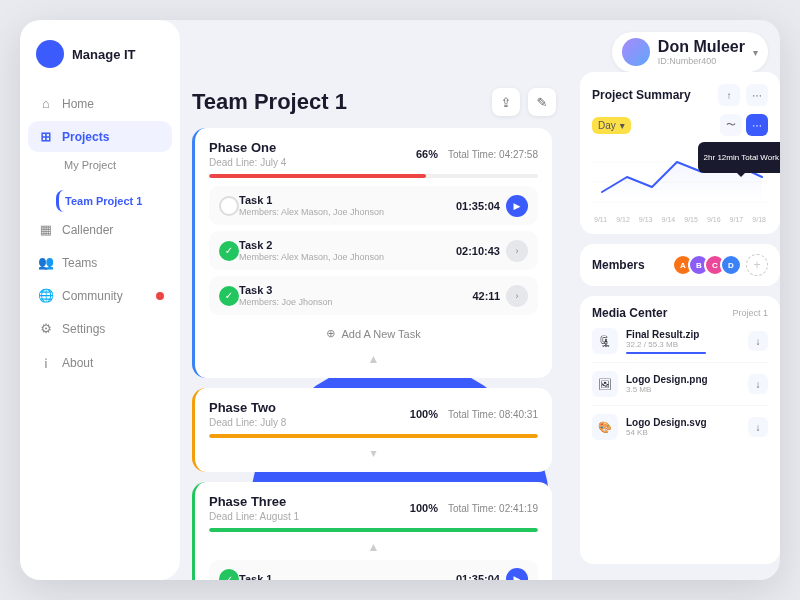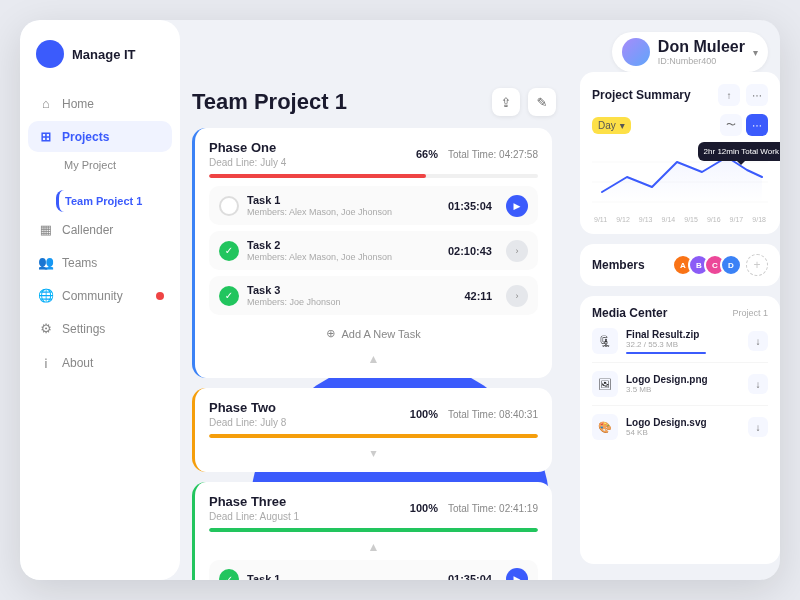--- a/index.html
+++ b/index.html
@@ -196,21 +196,20 @@
       margin-top: 4px;
     }
     
     .task-list { display: flex; flex-direction: column; gap: 6px; margin-top: 6px; }
     .task-item {
       display: flex;
       align-items: center;
       background: #fafafa;
       border-radius: 10px;
       padding: 8px 10px;
-      gap: 8px;
     }
     .task-check {
       width: 20px; height: 20px;
       border-radius: 50%;
       display: flex; align-items: center; justify-content: center;
       font-size: 10px;
       flex-shrink: 0;
     }
     .task-check.pending { border: 2px solid #ddd; background: #fff; }
     .task-check.done { background: #22c55e; color: #fff; }
@@ -309,21 +308,21 @@
       position: relative;
       height: 80px;
     }
     .chart-tooltip {
       position: absolute;
       top: 0;
       left: 60%;
       background: #1a1a2e;
       color: #fff;
       border-radius: 6px;
-      padding: 5px 6px;
+      padding: 11px 6px;
       font-size: 8px;
       white-space: nowrap;
     }
     .chart-tooltip::after {
       content: '';
       position: absolute;
       bottom: -4px;
       left: 50%;
       transform: translateX(-50%);
       border: 4px solid transparent;

